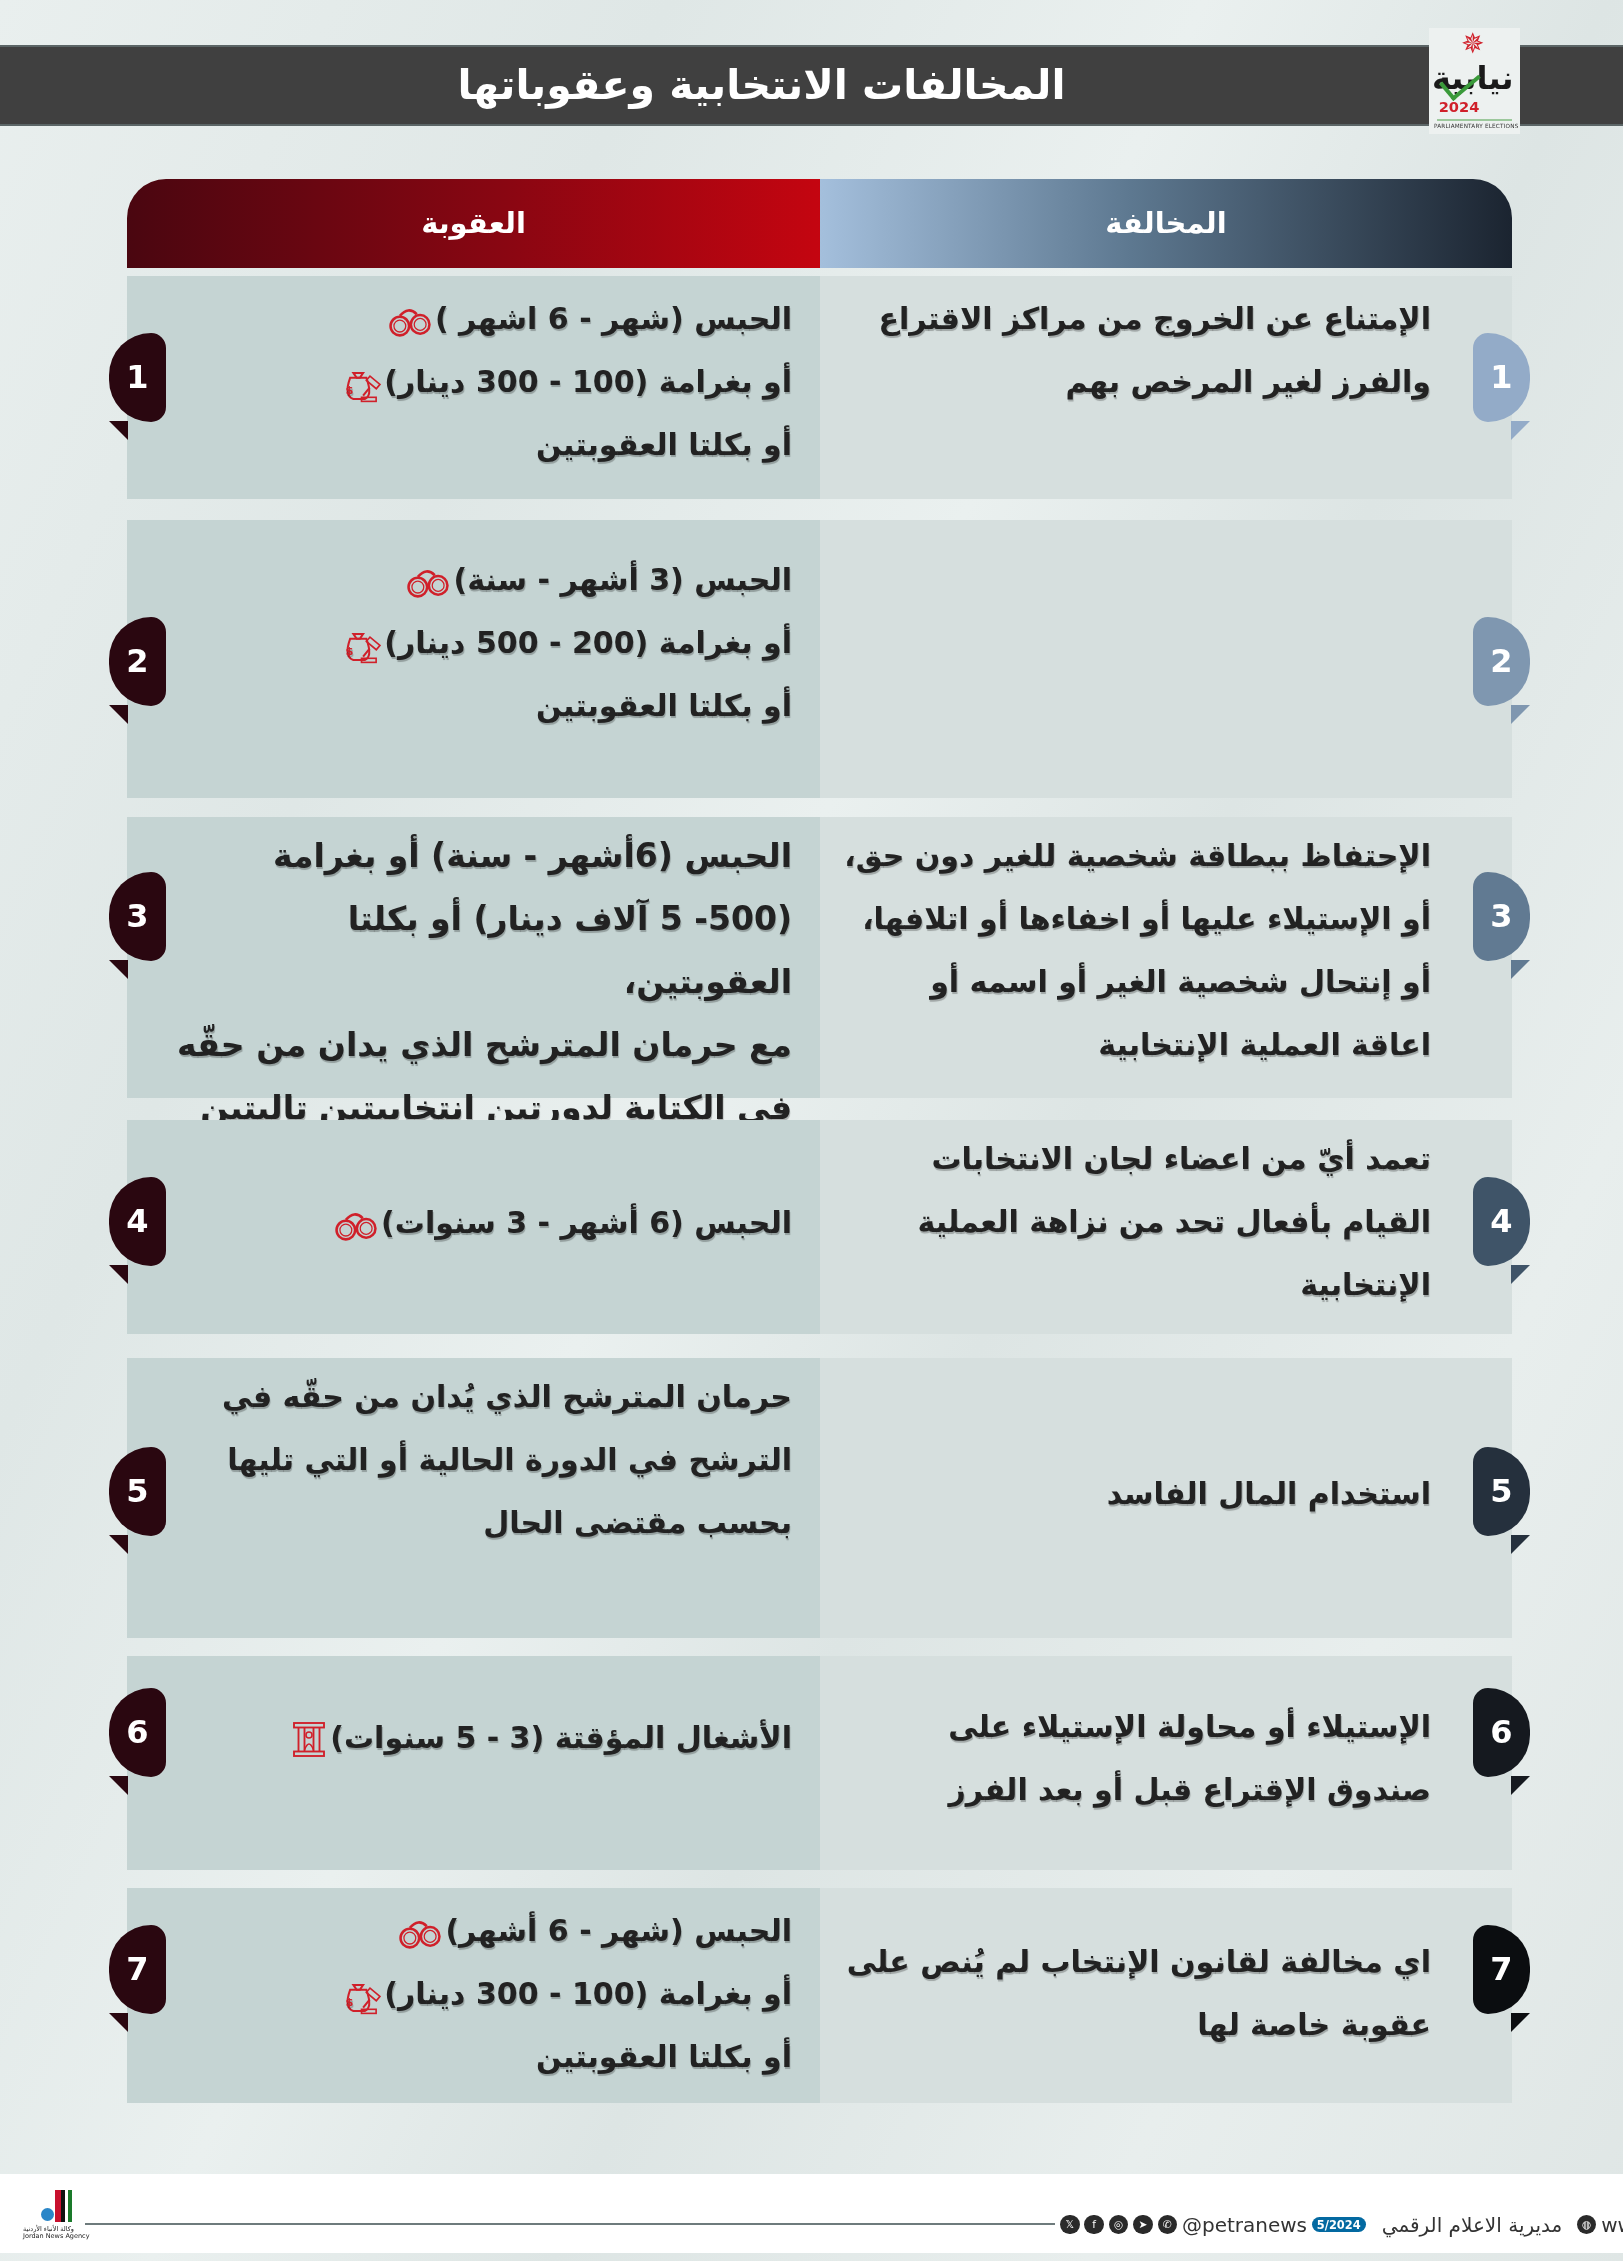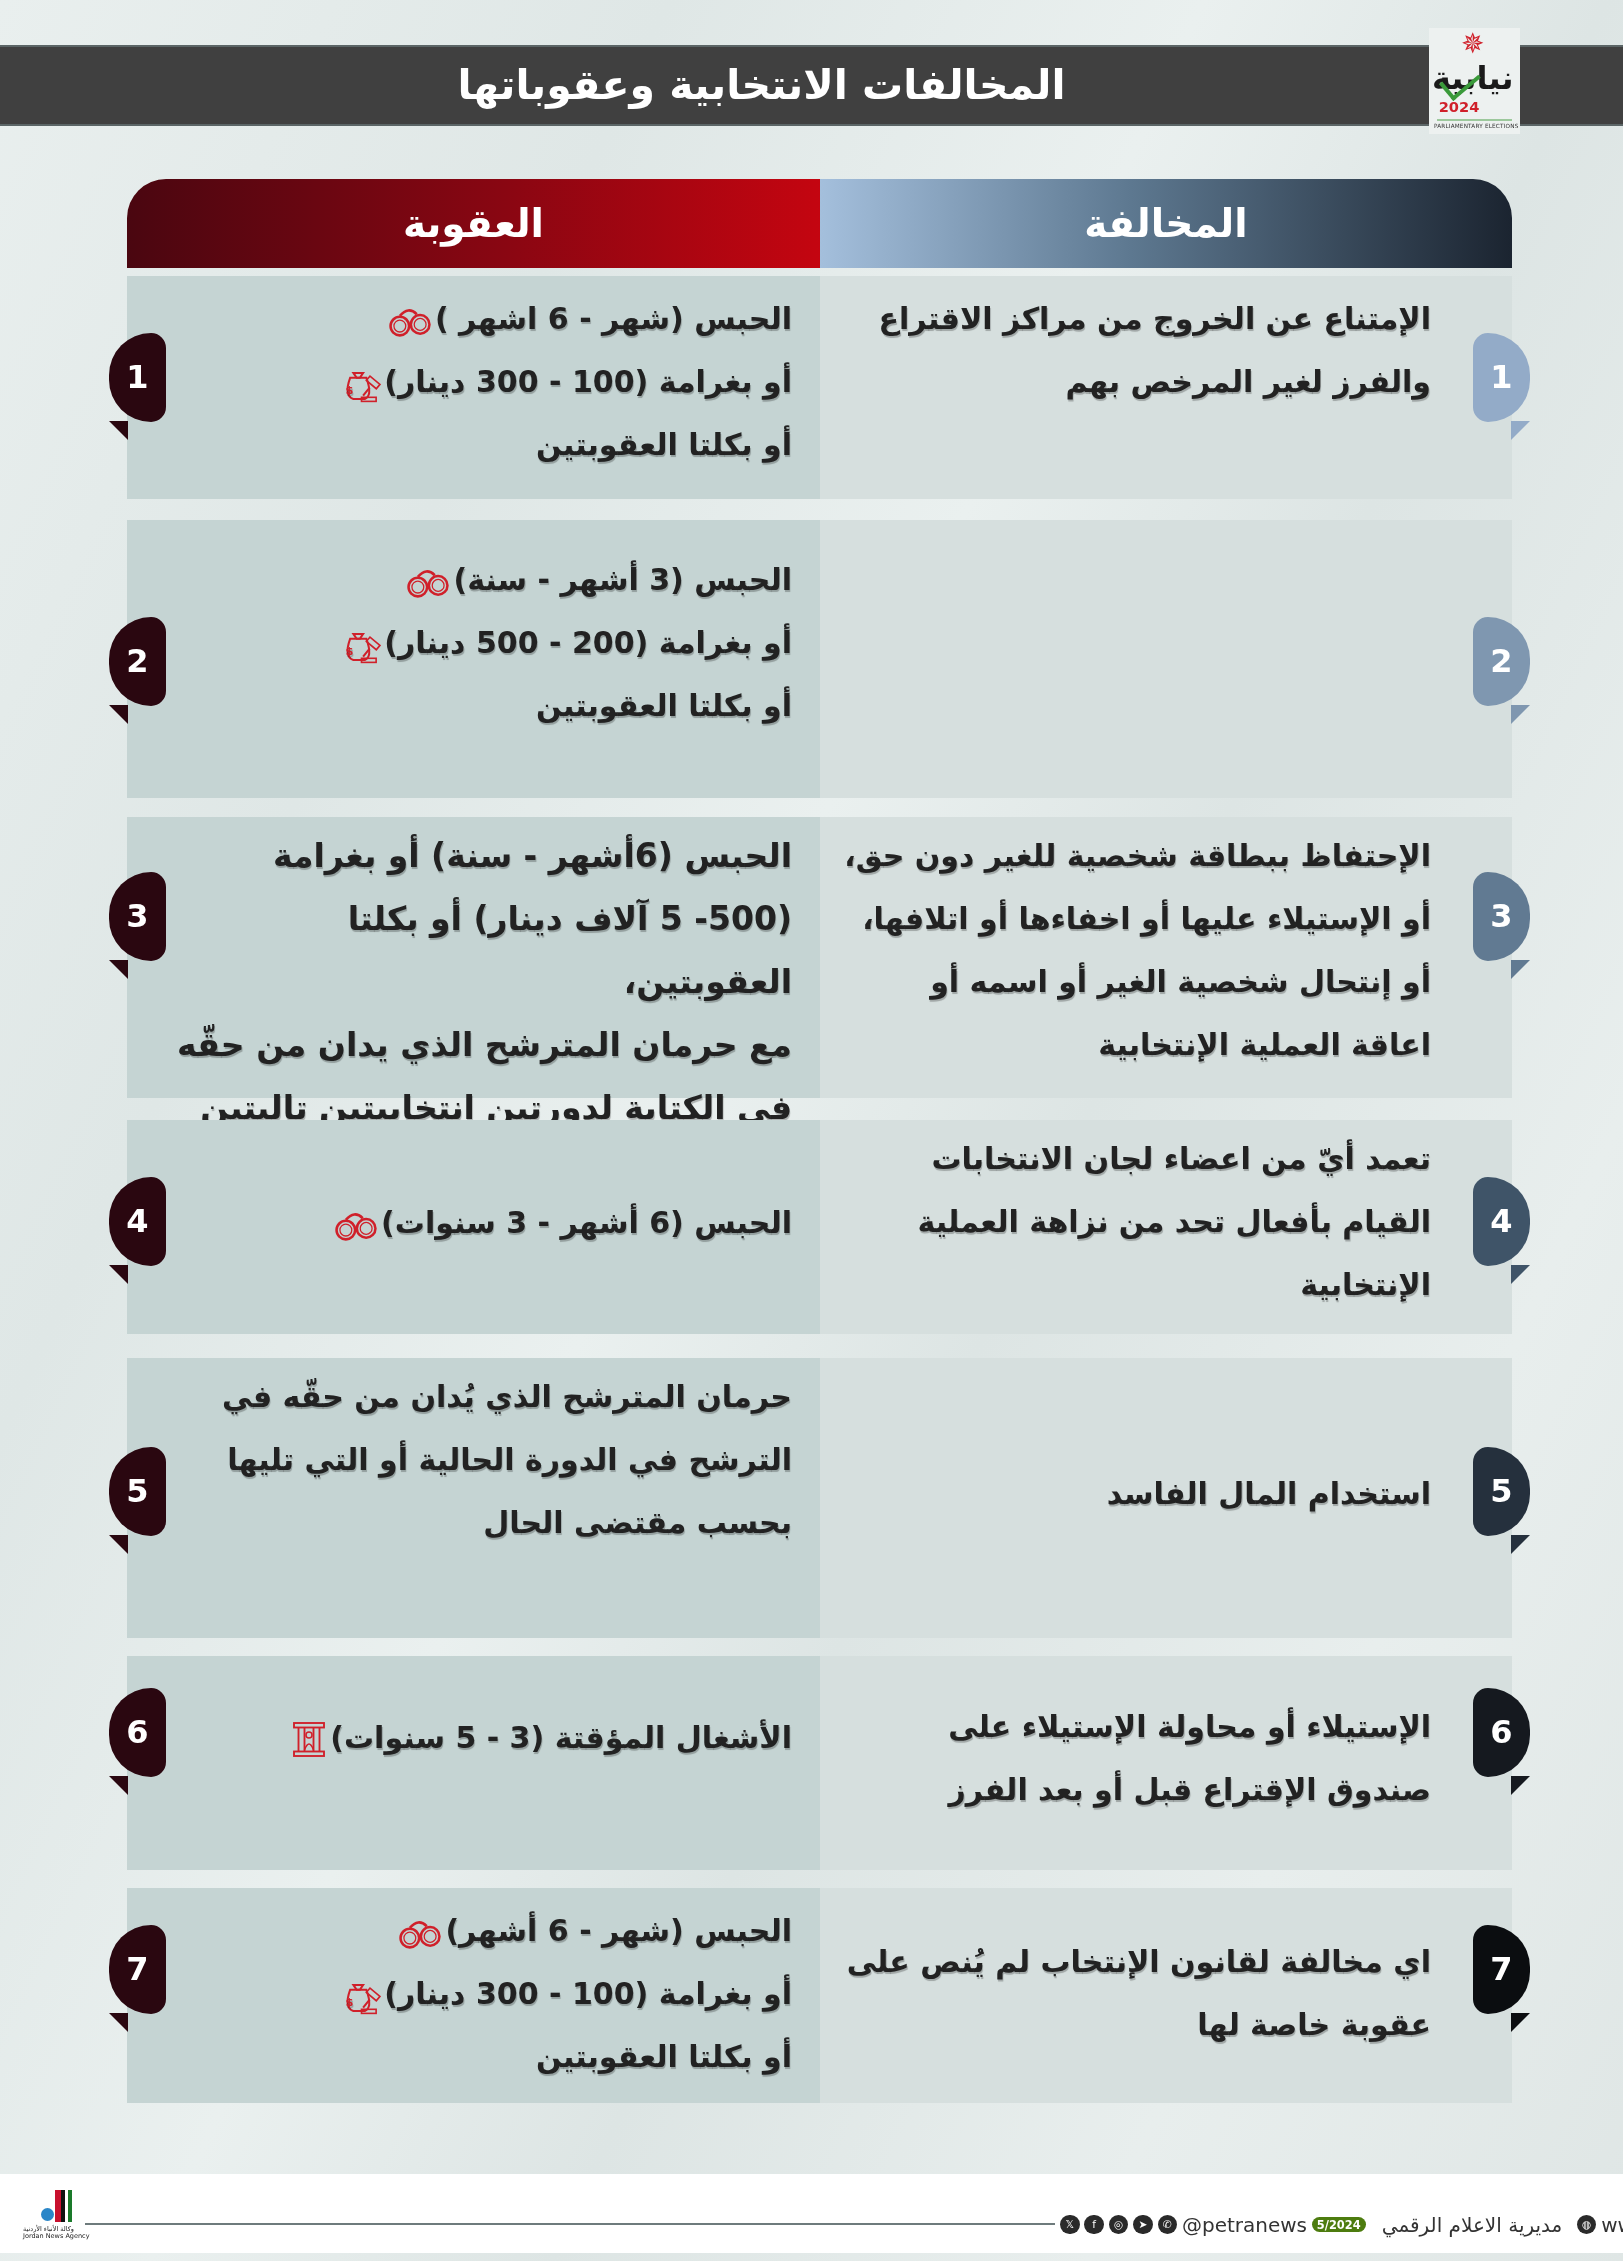--- a/index.html
+++ b/index.html
@@ -12,21 +12,21 @@
   .logo .star{position:absolute;left:32px;top:1.6px;font-size:28px;color:#d0202a;line-height:28px;}
   .logo .word{position:absolute;left:6.5px;top:31px;font-size:32px;font-weight:bold;color:#1b1b1b;direction:rtl;width:78px;text-align:center;line-height:39px;}
   .logo .check{position:absolute;left:13px;top:42px;width:32px;height:18px;border-bottom:4px solid #3a9a3a;border-left:4px solid #3a9a3a;transform:rotate(-40deg);}
   .logo .year{position:absolute;left:9.7px;top:70px;font-size:14.6px;font-weight:bold;color:#d0202a;}
   .logo .rule{position:absolute;left:8px;top:91px;width:75px;height:2.4px;background:#9cc89c;}
   .logo .sub{position:absolute;left:4.9px;top:95px;font-size:5.7px;color:#333;letter-spacing:0.2px;}
 
   .head{position:absolute;top:179px;height:89px;}
   .head-pen{left:127px;width:693px;border-top-left-radius:39px;background:linear-gradient(90deg,#4a0610 0%,#8a0612 55%,#c40510 100%);}
   .head-vio{left:820px;width:692px;border-top-right-radius:39px;background:linear-gradient(90deg,#a4bfdc 0%,#5d7890 45%,#1b2430 100%);}
-  .head span{display:block;text-align:center;line-height:89px;color:#fff;font-weight:bold;font-size:39px;direction:rtl;}
+  .head span{display:block;text-align:center;line-height:89px;color:#fff;font-weight:bold;font-size:29px;direction:rtl;}
 
   .row{position:absolute;left:127px;width:1384px;}
   .cell{position:absolute;top:0;bottom:0;direction:rtl;color:#222;font-weight:bold;}
   .cell-pen{left:0;width:693px;background:#c5d4d3;}
   .cell-vio{left:693px;width:692px;background:#d6dfde;}
   .txt{position:absolute;right:24px;left:24px;font-size:30px;line-height:63px;text-shadow:0.8px 1.6px 0.8px rgba(0,0,0,0.25);}
   .cell-vio .txt{right:81px;left:24px;}
   .cell-pen .txt{right:28px;left:49px;}
   .badge{position:absolute;width:57px;height:89px;color:#fff;font-size:32px;line-height:89px;text-align:center;font-family:"DejaVu Sans",sans-serif;}
   .badge-l{left:-18px;border-radius:45px 16px 16px 45px;background:#2a0710;}
@@ -37,21 +37,21 @@
 
   .footer{position:absolute;left:0;top:2174px;width:1624px;height:79px;background:#fff;}
   .petra-logo{position:absolute;left:23px;top:16px;width:65px;height:49px;}
   .petra-logo .flag{position:absolute;left:32px;top:0;width:11.4px;height:32px;background:linear-gradient(90deg,#111 33%,#fff 33%,#fff 66%,#1a7a2a 66%);border-left:6.5px solid #c8102e;}
   .petra-logo .globe{position:absolute;left:18px;top:18px;width:13px;height:13px;border-radius:50%;background:#2a86c8;}
   .petra-logo .name{position:absolute;left:0;top:36px;font-size:6.5px;color:#222;white-space:nowrap;line-height:7.3px;}
   .fline{position:absolute;left:85px;top:49px;width:970px;height:2.4px;background:#6e7b7c;}
   .socials{position:absolute;left:1060px;top:39px;height:23px;display:flex;align-items:center;gap:4.9px;}
   .soc{width:19.5px;height:19.5px;border-radius:50%;background:#2a2a2a;color:#fff;font-size:10.6px;line-height:19.5px;text-align:center;font-family:"DejaVu Sans",sans-serif;}
   .ftext{font-size:20px;color:#333;white-space:nowrap;font-family:"DejaVu Sans",sans-serif;}
-  .fdate{background:#4d7c0f;color:#fff;font-size:11.4px;border-radius:8px;padding:0.8px 4.9px;font-weight:bold;}
+  .fdate{background:#0369a1;color:#fff;font-size:11.4px;border-radius:8px;padding:0.8px 4.9px;font-weight:bold;}
 </style>
 </head>
 <body>
 
 <div class="titlebar">
   <div class="title">المخالفات الانتخابية وعقوباتها</div>
 </div>
 <div class="logo">
   <div class="star">✵</div>
   <div class="word">نيابية</div>

